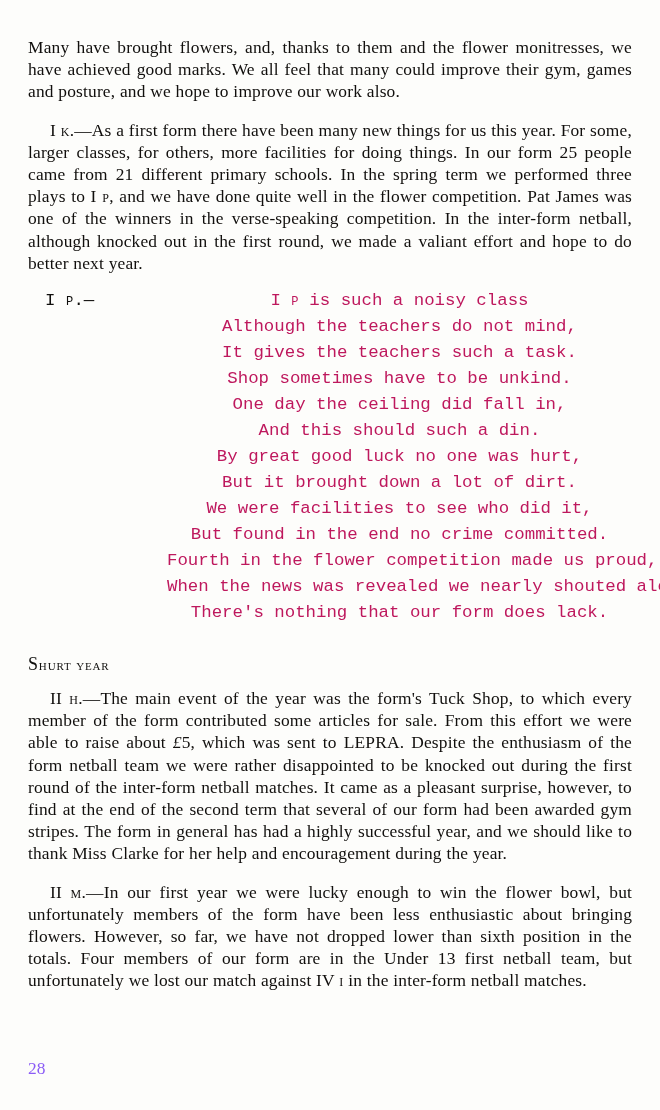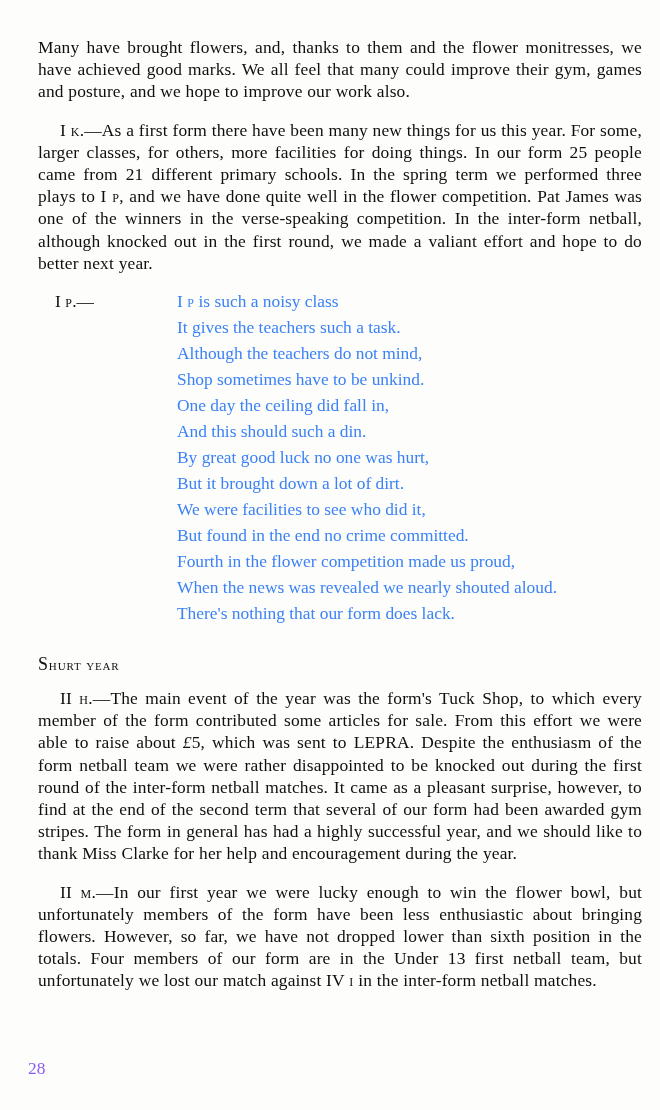--- a/index.html
+++ b/index.html
@@ -18,21 +18,21 @@
   .page {
     position: absolute;
     left: 0;
     top: 0;
     width: 660px;
     height: 1110px;
     background: #fdfdfb;
   }
   .content {
     position: absolute;
-    left: 38px;
+    left: 28px;
     top: 36px;
     width: 604px;
   }
   p.body-par {
     margin: 0 0 0 0;
     font-size: 17.4px;
     line-height: 22.2px;
     text-align: justify;
     text-justify: inter-word;
     letter-spacing: 0.01em;
@@ -51,40 +51,41 @@
     letter-spacing: 0.02em;
   }
   .pound {
     font-style: italic;
   }
   
   .poem-block {
     position: relative;
     margin-top: 14px;
     min-height: 300px;
+    font-family: Liberation Mono, monospace;
   }
   .poem-label {
     position: absolute;
     left: 17px;
     top: 0;
     font-size: 17.4px;
     line-height: 26px;
     white-space: nowrap;
   }
   .poem-lines {
     margin: 0;
     padding: 0 0 0 139px;
     list-style: none;
   }
   .poem-lines li {
     font-size: 17.4px;
     line-height: 26px;
     white-space: nowrap;
-    text-align: left;
-    color: #3b82f6;
+    text-align: center;
+    color: #be185d;
   }
   
   .section-heading {
     margin: 28px 0 0 0;
     font-size: 15.4px;
     font-variant: small-caps;
     letter-spacing: 0.055em;
     line-height: 20px;
     color: #100f0d;
   }
@@ -114,22 +115,22 @@
     <p class="body-par">Many have brought flowers, and, thanks to them and the flower monitresses, we have achieved good marks.  We all feel that many could improve their gym, games and posture, and we hope to improve our work also.</p>
 
     <div class="par-gap"></div>
 
     <p class="body-par indent"><span>I</span> <span class="sc">k</span><span>.—As a first form there have been many new things for us this year.  For some, larger classes, for others, more facilities for doing things.  In our form 25 people came from 21 different primary schools. In the spring term we performed three plays to I</span> <span class="sc">p</span><span>, and we have done quite well in the flower competition.    Pat James was one of the winners in the verse-speaking competition.  In the inter-form netball, although knocked out in the first round, we made a valiant effort and hope to do better next year.</span></p>
 
     <div class="poem-block">
       <div class="poem-label"><span>I</span> <span class="sc">p</span><span>.—</span></div>
       <ul class="poem-lines">
         <li><span>I</span> <span class="sc">p</span><span> is such a noisy class</span></li>
+        <li>Although the teachers do not mind,</li>
         <li>It gives the teachers such a task.</li>
-        <li>Although the teachers do not mind,</li>
         <li>Shop sometimes have to be unkind.</li>
         <li>One day the ceiling did fall in,</li>
         <li>And this should such a din.</li>
         <li>By great good luck no one was hurt,</li>
         <li>But it brought down a lot of dirt.</li>
         <li>We were facilities to see who did it,</li>
         <li>But found in the end no crime committed.</li>
         <li>Fourth in the flower competition made us proud,</li>
         <li>When the news was revealed we nearly shouted aloud.</li>
         <li>There's nothing that our form does lack.</li>

